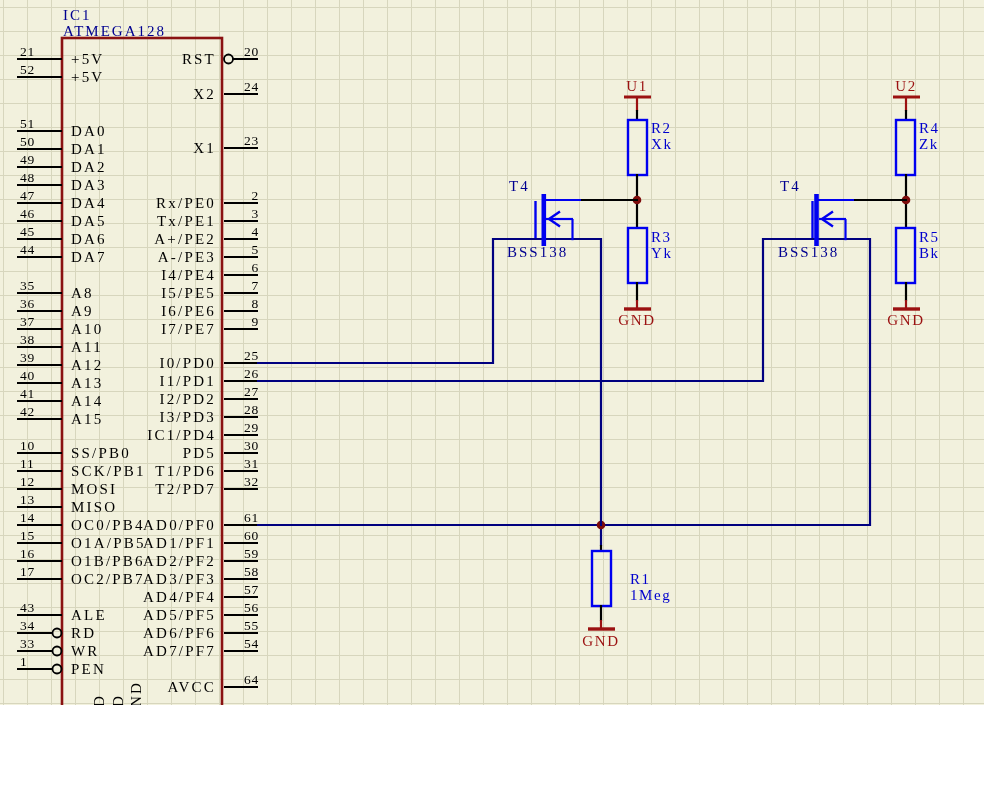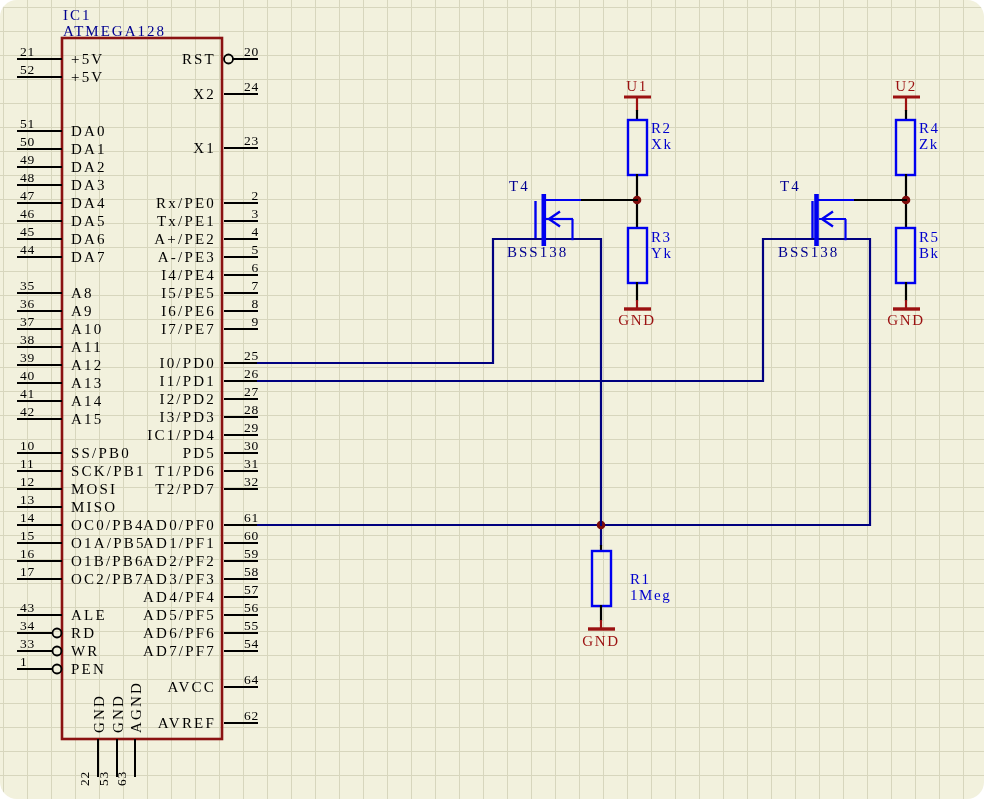--- a/index.html
+++ b/index.html
@@ -1,24 +1,23 @@
 <!DOCTYPE html>
 <html><head>
 <meta charset="utf-8">
 <style>
   html,body{margin:0;padding:0}
   .canvas{
-    position:relative;width:984px;height:799px;overflow:hidden;
+    position:relative;width:984px;height:705px;overflow:hidden;
     background-color:#f2f1dd;
     background-image:
       linear-gradient(to right,#d7d6bd 1px,transparent 1px),
       linear-gradient(to bottom,#d7d6bd 1px,transparent 1px);
     background-size:24px 24px,24px 24px;
     background-position:3px 0px,0px 7px;
-    border-radius:17px;
   }
   svg{position:absolute;left:0;top:0}
   text{font-family:"Liberation Serif","DejaVu Serif",serif}
   .pin-label{font-size:15px;fill:#000000;letter-spacing:2.2px}
   .pin-num{font-size:13.5px;fill:#000000;letter-spacing:.8px}
   .ref-label{font-size:15px;fill:#000090;letter-spacing:2px}
   .res-label{font-size:15px;fill:#0000cd;letter-spacing:1.6px}
   .supply-label{font-size:15px;fill:#9b1111;letter-spacing:1.6px}
   .wire{stroke:#000080;stroke-width:2.2;fill:none}
   .blk{stroke:#000000;stroke-width:2.2;fill:none}

